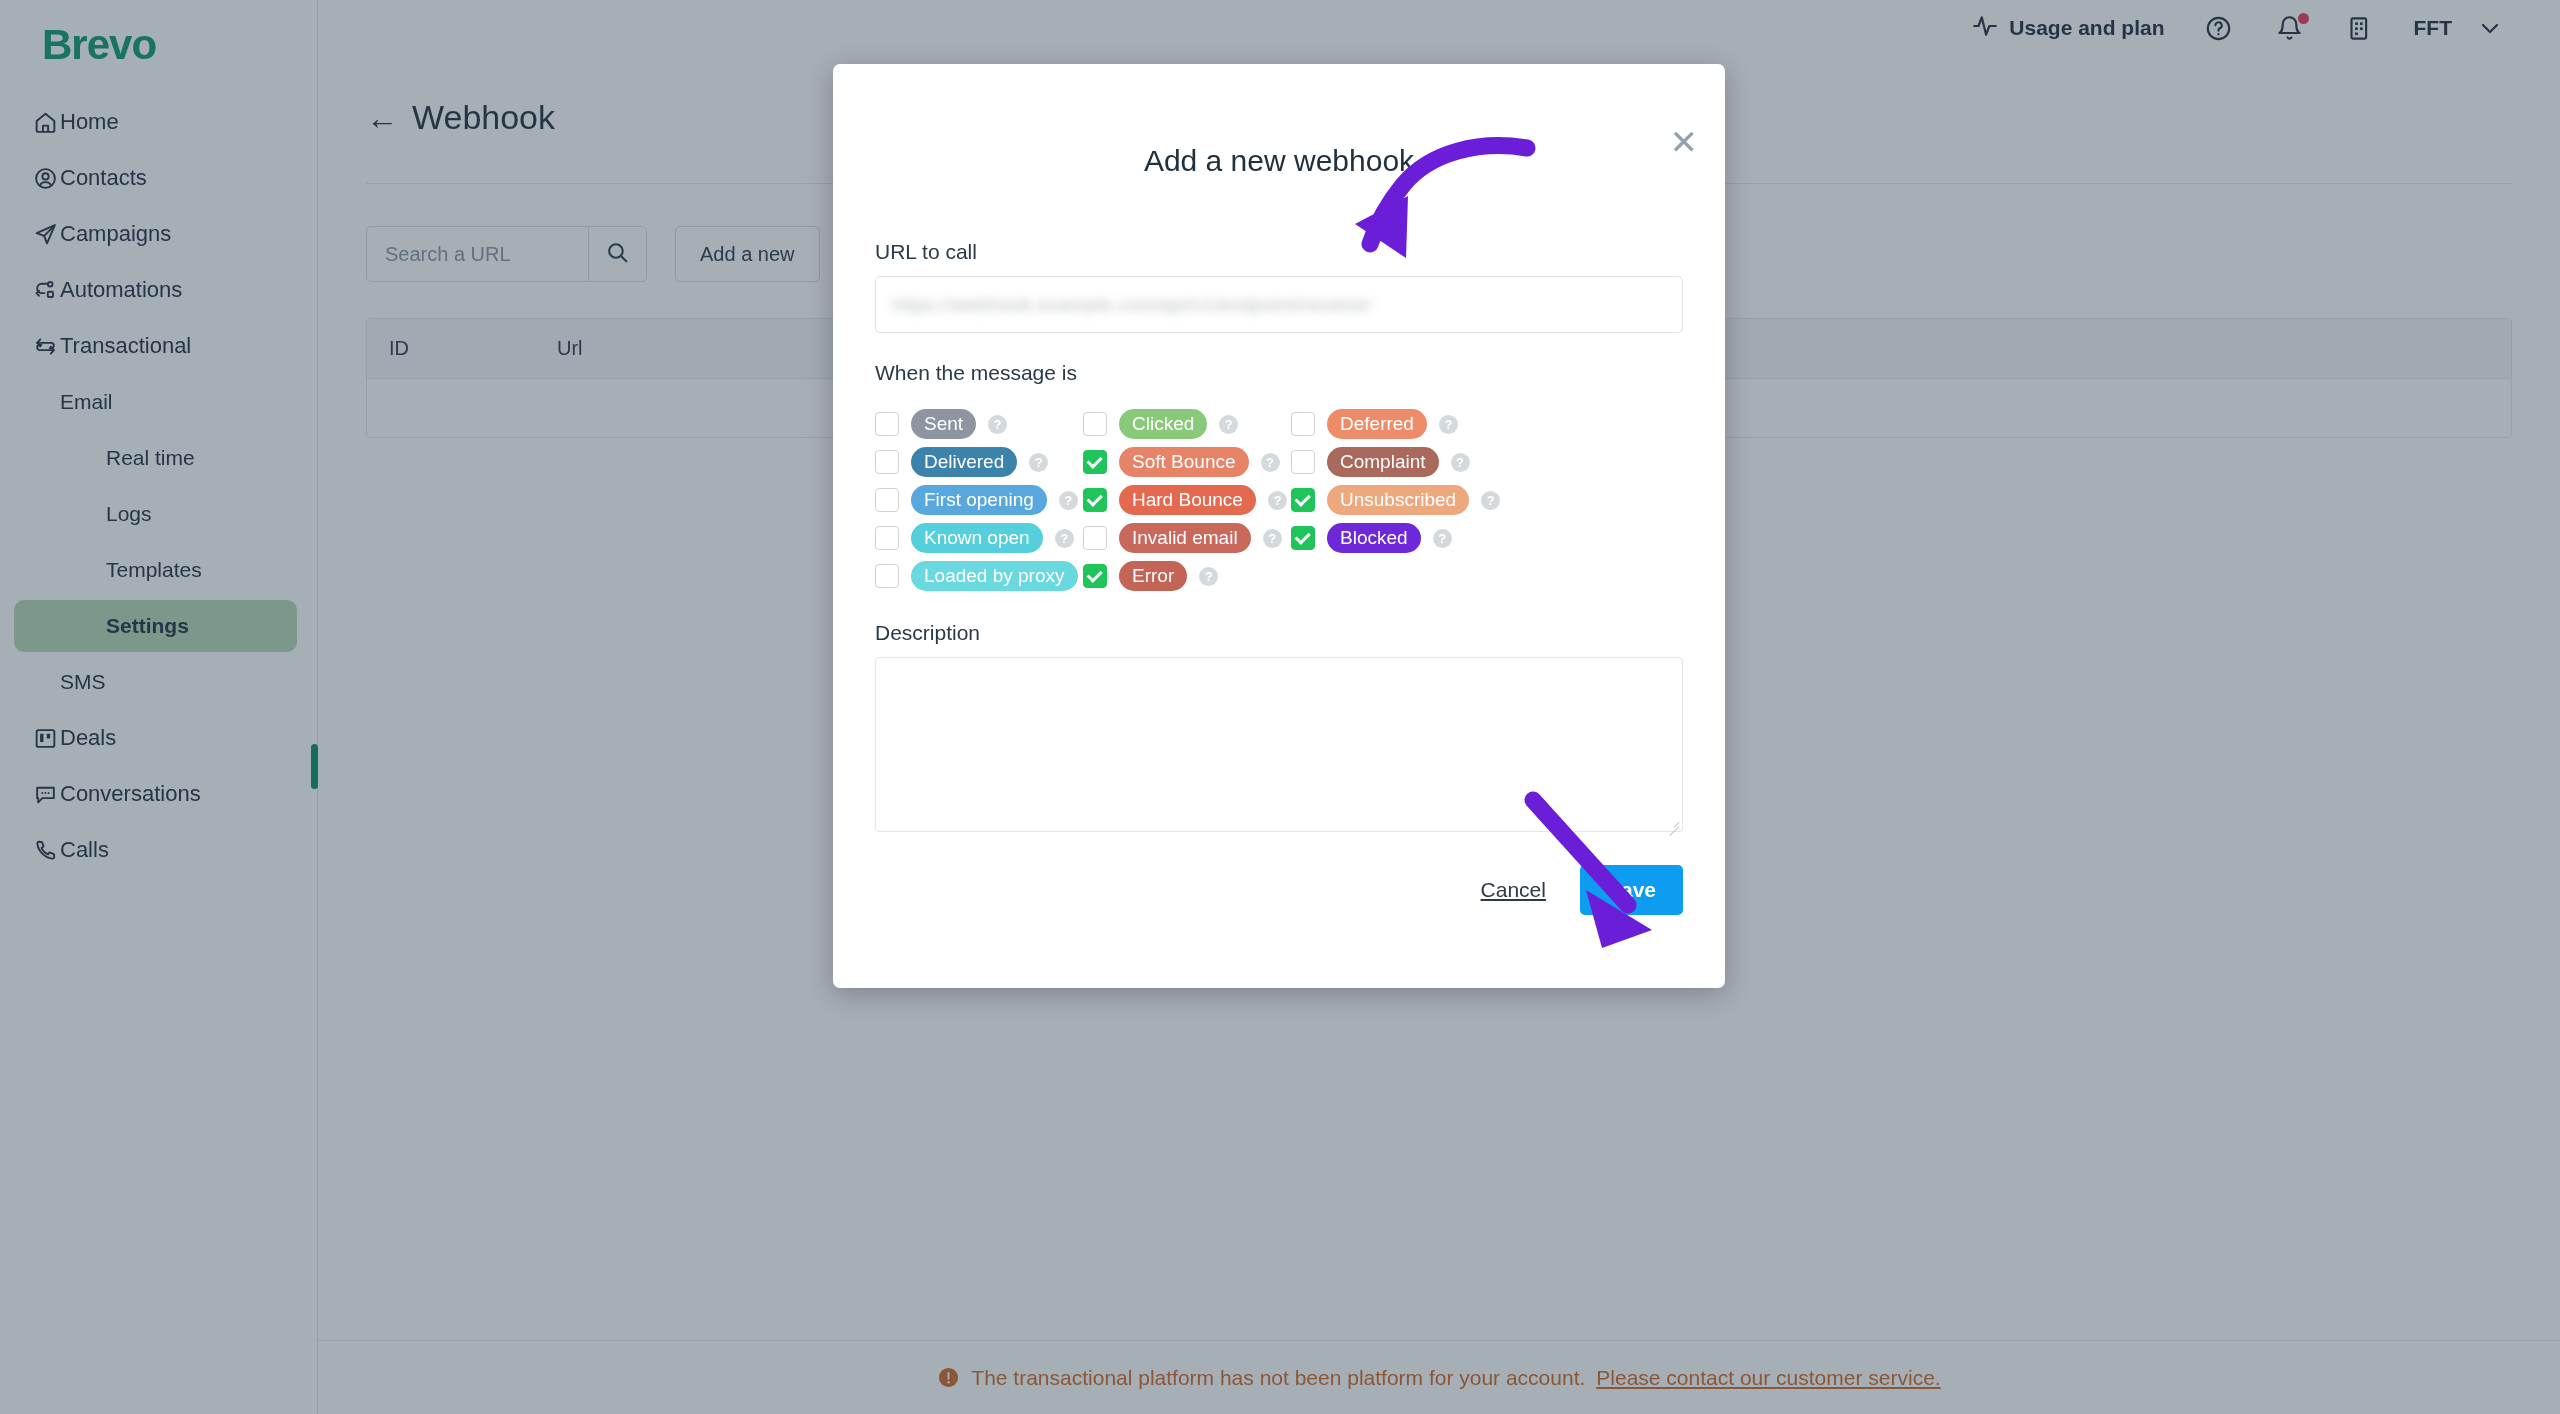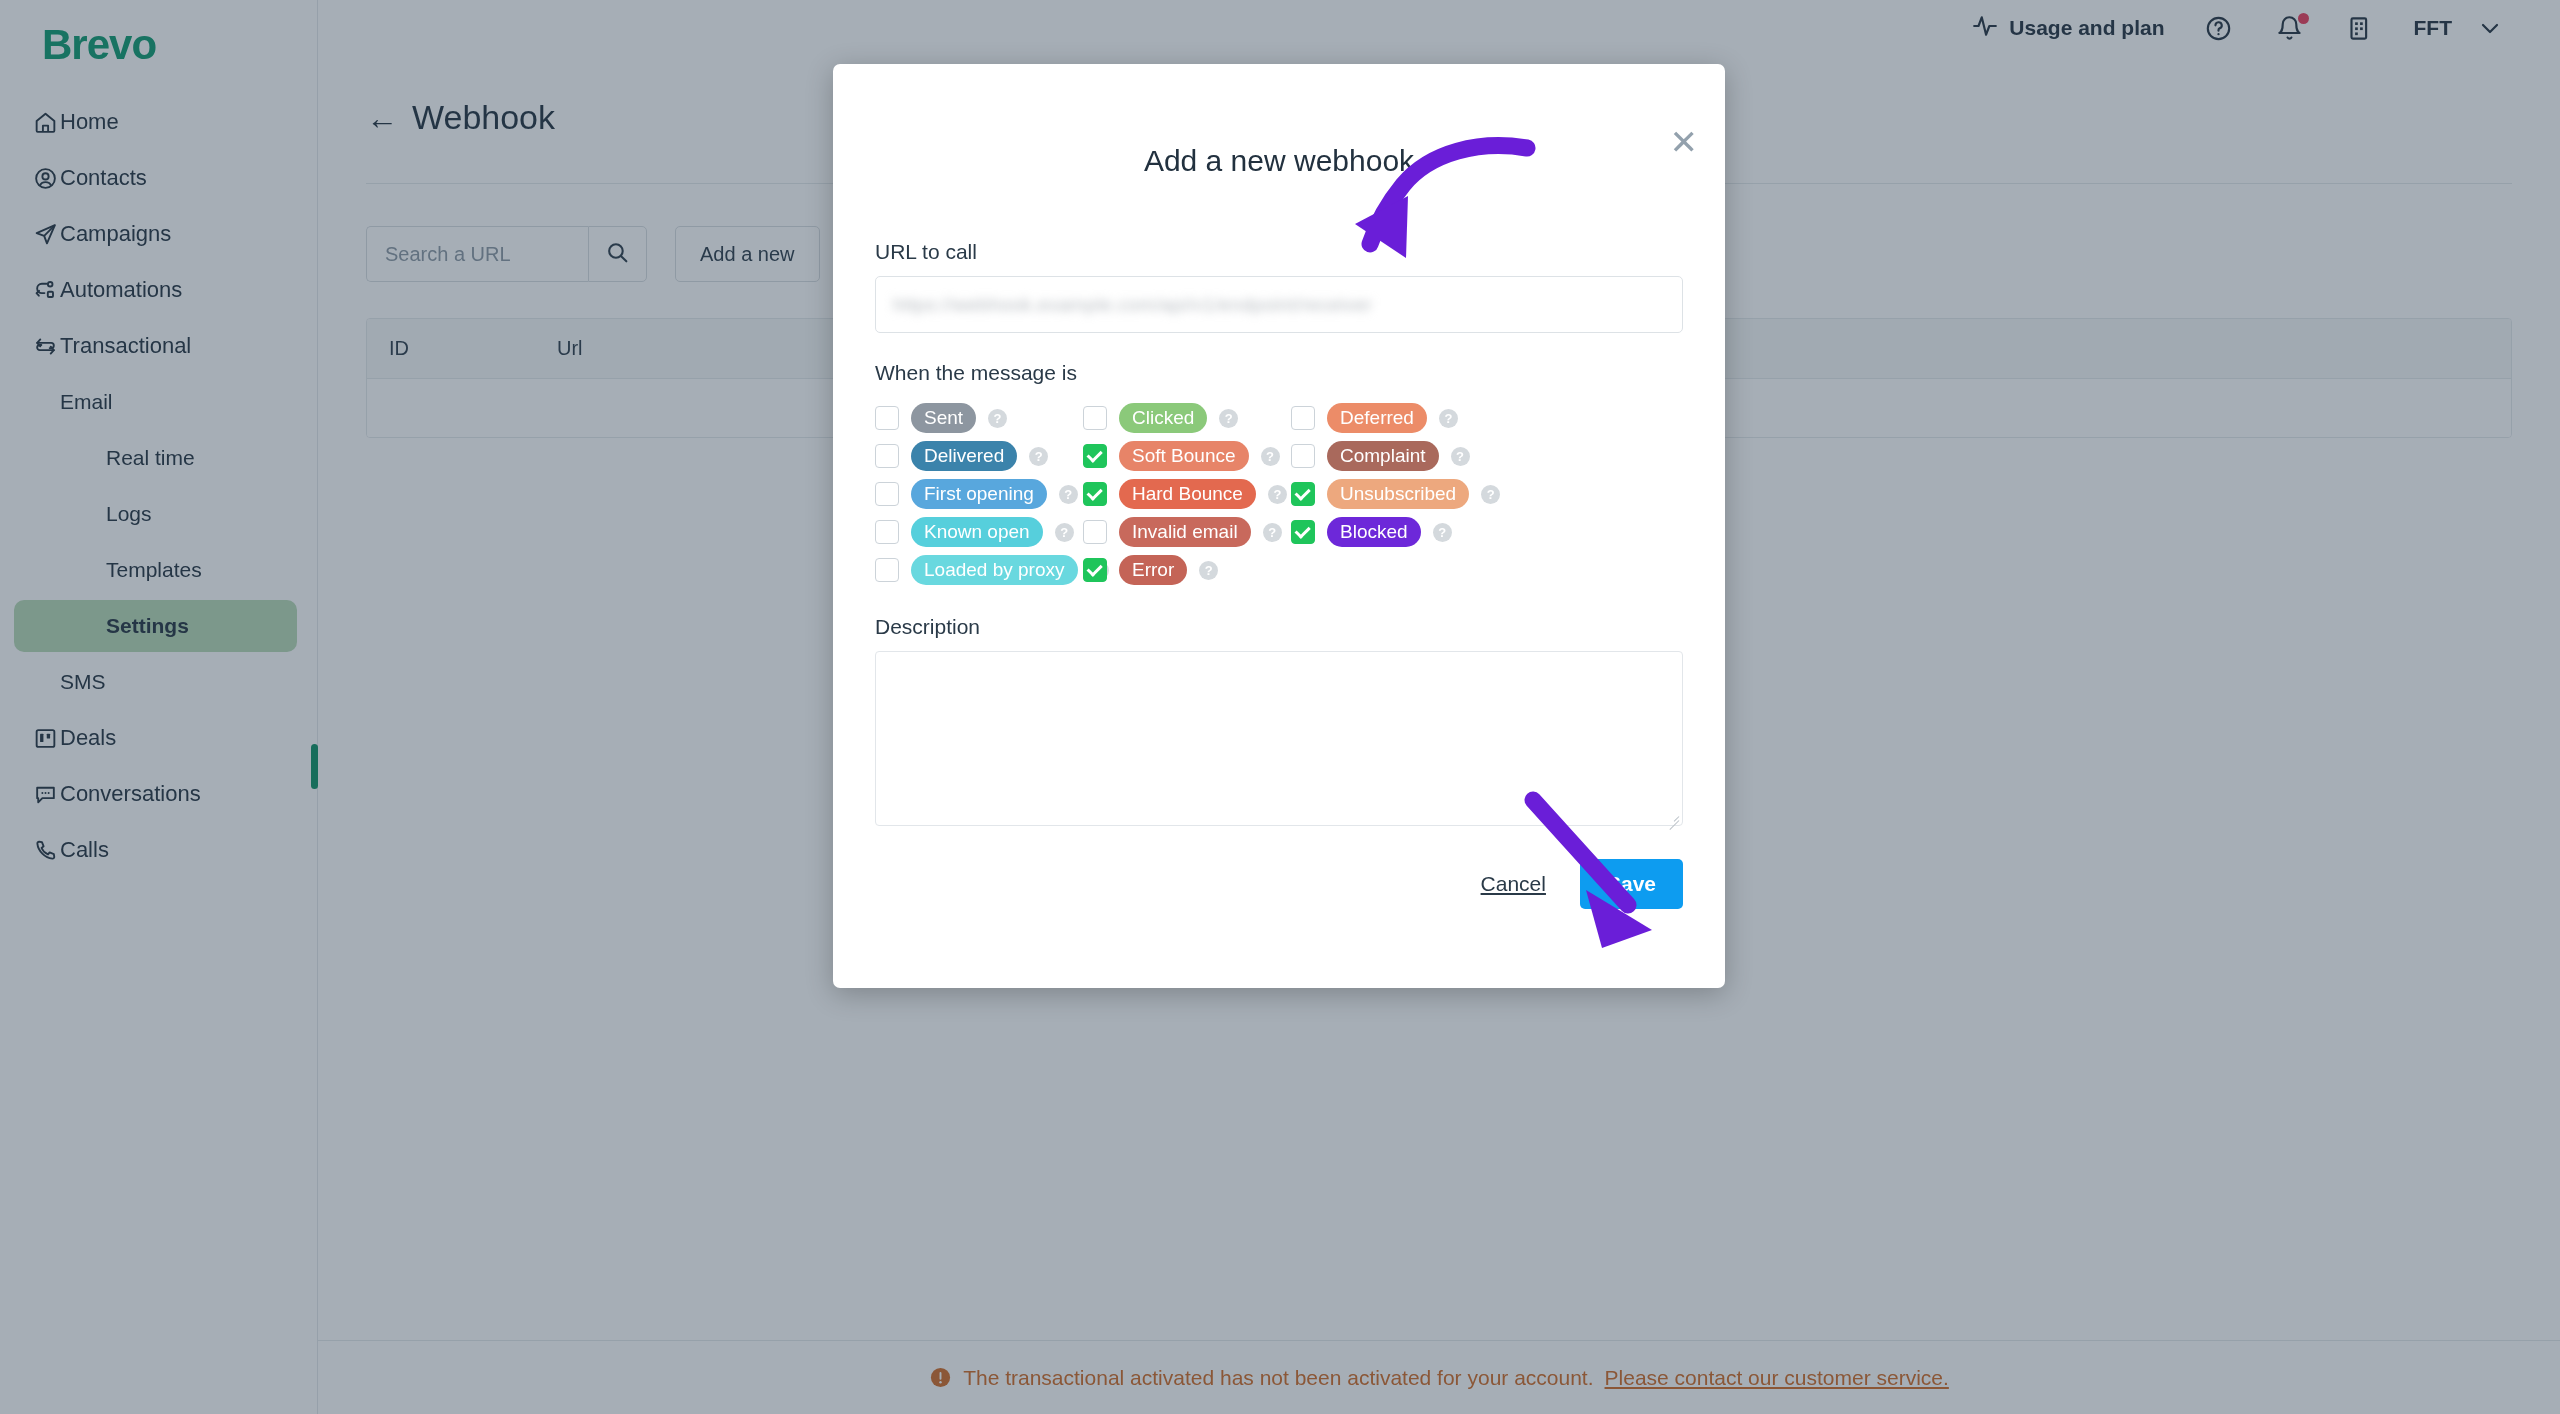--- a/index.html
+++ b/index.html
@@ -156,21 +156,21 @@
     font-size: 19px; color: #b6bbc0;
     filter: blur(4.6px);
     white-space: nowrap; overflow: hidden;
     width: 100%; letter-spacing: 0.4px;
   }
   .section-label { font-size: 21px; color: #2a3a48; margin-top: 28px; }
 
   .cbgrid {
     display: grid; grid-template-columns: 208px 208px 208px;
     column-gap: 0px; row-gap: 0px;
-    margin-top: 14px;
+    margin-top: 20px;
     grid-auto-flow: column;
     grid-template-rows: repeat(5, 38px);
   }
   .cbcell { display: flex; align-items: center; gap: 12px; height: 38px; }
   .cbox {
     width: 24px; height: 24px; border-radius: 4px;
     border: 1.6px solid #ccd3d9; background: #fff;
     flex: 0 0 24px; cursor: pointer;
     display: flex; align-items: center; justify-content: center;
   }
@@ -414,21 +414,21 @@
       </main>
 
       <footer class="bottom-banner">
         <span class="banner-ic">
           <svg viewBox="0 0 24 24" width="23" height="23">
               <circle cx="12" cy="12" r="10" fill="#d06a25"></circle>
               <rect x="11" y="6.3" width="2" height="8" rx="1" fill="#fff"></rect>
               <circle cx="12" cy="17" r="1.25" fill="#fff"></circle>
             </svg>
         </span>
-        <span>The transactional activated has not been activated for your account.</span>
+        <span>The transactional platform has not been platform for your account.</span>
         <span class="banner-link">Please contact our customer service.</span>
       </footer>
     </div>
   </div>
 
   <div class="scrim"></div>
 
   <div class="modal">
     <div class="modal-close">✕</div>
 

